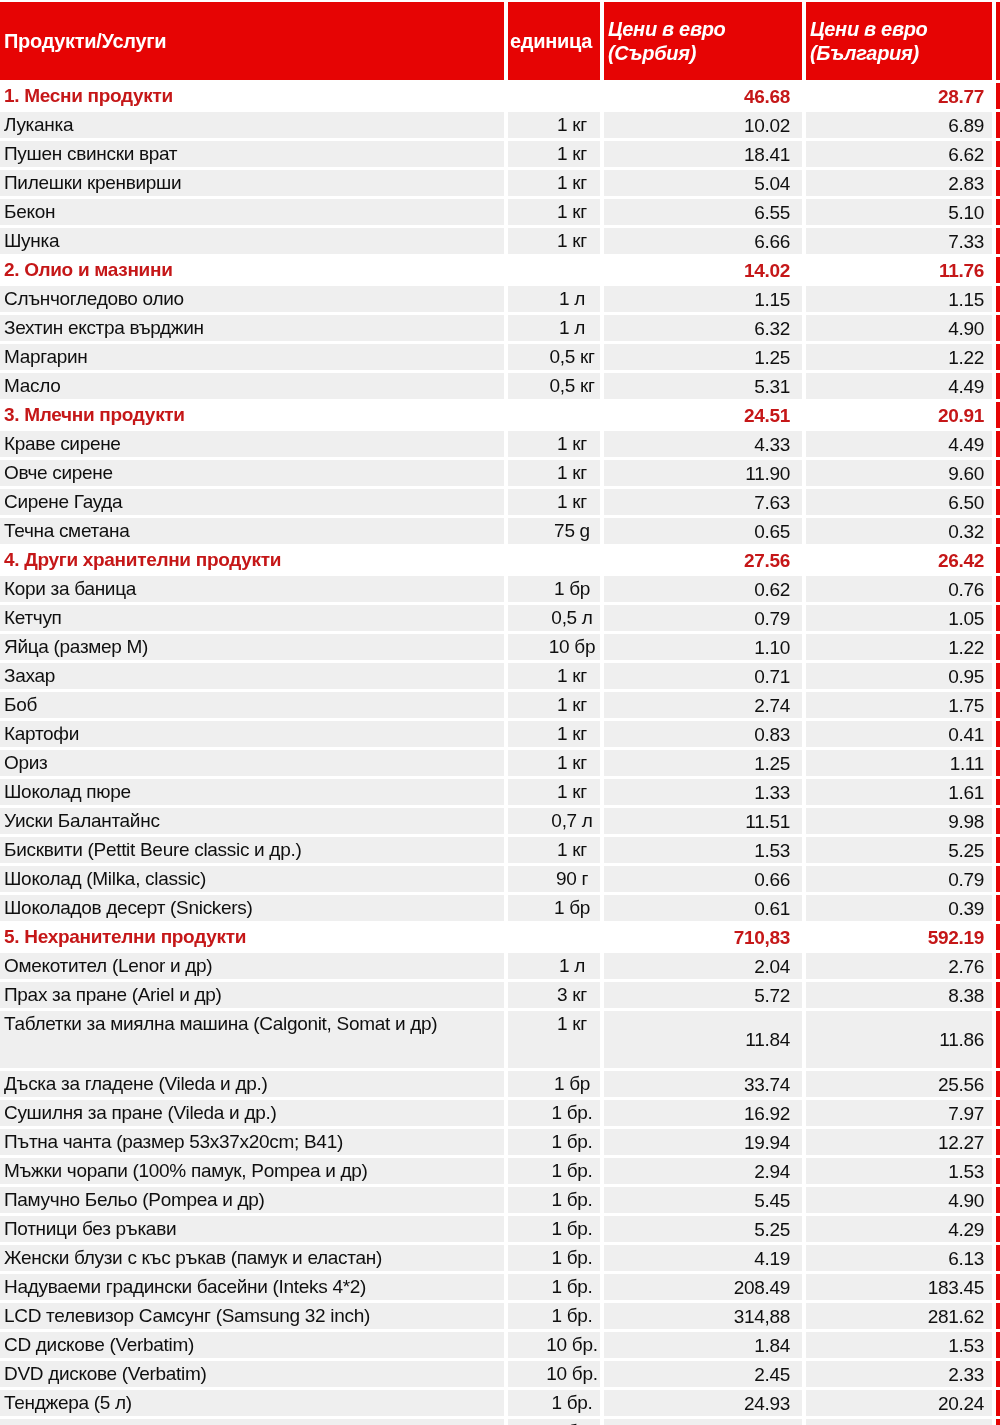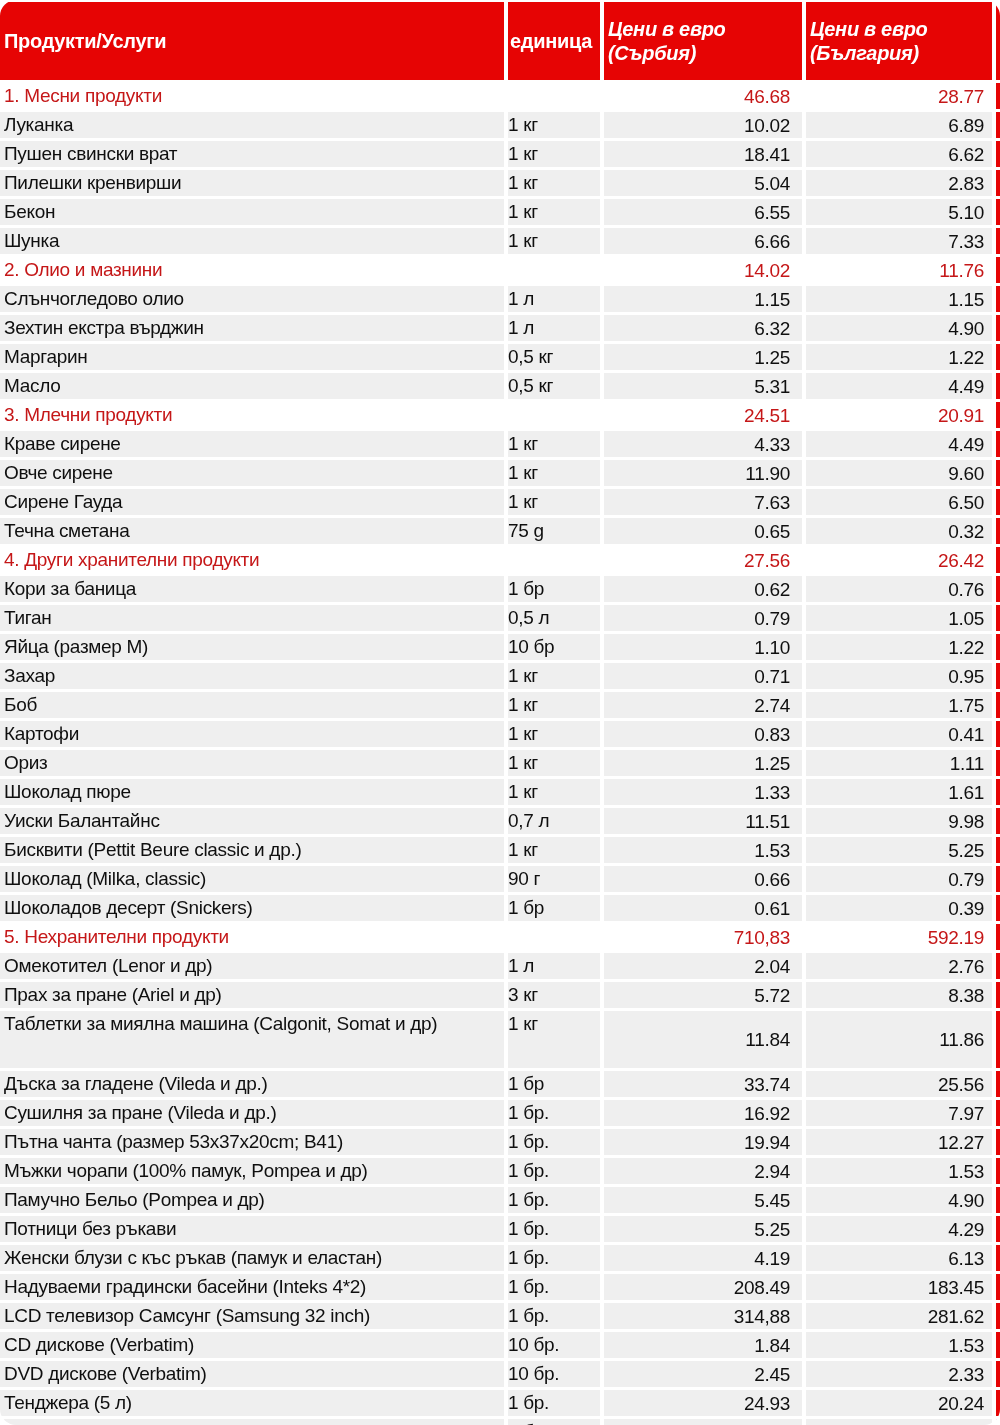--- a/index.html
+++ b/index.html
@@ -7,21 +7,21 @@
     --red-text:#c51718;
     --row-bg:#efefef;
     --cell-text:#0f0f0f;
   }
   html,body{margin:0;padding:0;}
   body{
     width:1000px;height:1425px;overflow:hidden;background:#fff;
     font-family:"Liberation Sans","DejaVu Sans",sans-serif;
     color:var(--cell-text);
   }
-  .table-wrap{width:1000px;height:1425px;overflow:hidden;border-radius:16px;}
+  .table-wrap{width:1000px;height:1425px;overflow:hidden;}
   table{
     border-collapse:separate;
     border-spacing:4px 3px;
     table-layout:fixed;
     width:1012px;
     margin:-1px -4px 0 -4px;
   }
   col.c1{width:504px;}
   col.c2{width:92px;}
   col.c3{width:198px;}
@@ -43,25 +43,25 @@
   td{
     background:var(--row-bg);
     font-size:19px;
     height:26px;
     line-height:25px;
     padding:0;
     letter-spacing:-0.3px;
     overflow:hidden;
   }
   td.c-name{text-align:left;padding:0 4px;vertical-align:top;}
-  td.c-unit{text-align:left;vertical-align:top;}
+  td.c-unit{text-align:center;vertical-align:top;padding-left:36px;}
   td.c-val{text-align:right;padding-right:12px;vertical-align:middle;}
   td.c-val-bg{padding-right:8px;}
   td.c-sliver, th.h-sliver{background:var(--red-bg);padding:0;}
-  tr.section td{background:#ffffff;color:var(--red-text);font-weight:normal;}
+  tr.section td{background:#ffffff;color:var(--red-text);font-weight:bold;}
   tr.section td.c-sliver{background:var(--red-bg);}
   tr.tall td{height:57px;}
 </style>
 </head>
 <body>
 
 <div class="table-wrap">
   <table>
     <colgroup>
       <col class="c1">
@@ -210,21 +210,21 @@
     <td class="c-sliver"></td>
   </tr>
         <tr>
     <td class="c-name">Кори за баница</td>
     <td class="c-unit">1 бр</td>
     <td class="c-val">0.62</td>
     <td class="c-val c-val-bg">0.76</td>
     <td class="c-sliver"></td>
   </tr>
         <tr>
-    <td class="c-name">Тиган</td>
+    <td class="c-name">Кетчуп</td>
     <td class="c-unit">0,5 л</td>
     <td class="c-val">0.79</td>
     <td class="c-val c-val-bg">1.05</td>
     <td class="c-sliver"></td>
   </tr>
         <tr>
     <td class="c-name">Яйца (размер М)</td>
     <td class="c-unit">10 бр</td>
     <td class="c-val">1.10</td>
     <td class="c-val c-val-bg">1.22</td>

